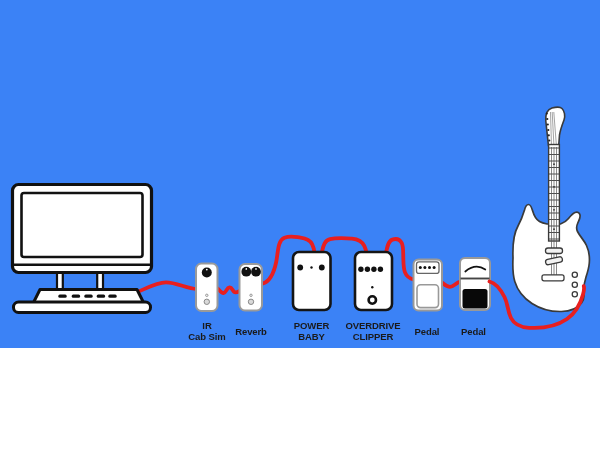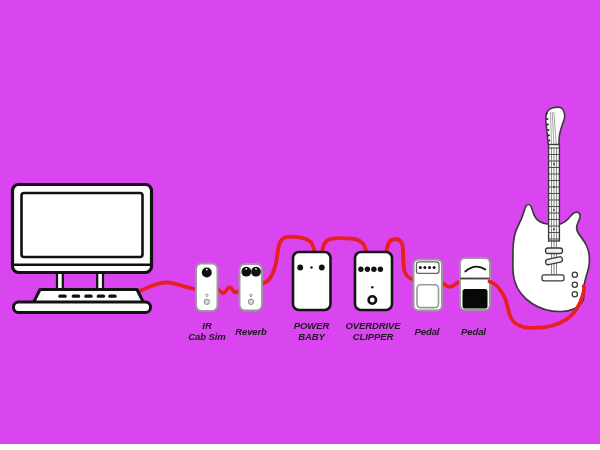--- a/index.html
+++ b/index.html
@@ -1,17 +1,17 @@
 <!DOCTYPE html>
 <html><head>
 <meta charset="utf-8">
 <style>
   html,body{margin:0;padding:0;background:#fff;}
-  #stage{position:relative;width:600px;height:444px;background:#d946ef;overflow:hidden;
-         font-family:"Liberation Sans",sans-serif;font-style:italic;}
+  #stage{position:relative;width:600px;height:348px;background:#3b82f6;overflow:hidden;
+         font-family:"Liberation Sans",sans-serif;}
   #art{position:absolute;left:0;top:0;}
   .dev-label{position:absolute;width:84px;text-align:center;color:#1a1a1a;
              font-size:9.5px;font-weight:700;line-height:11.5px;letter-spacing:-0.1px;}
 </style>
 </head>
 <body>
 
 <div id="stage">
 
   <svg id="art" width="600" height="450" viewBox="0 0 600 450">

